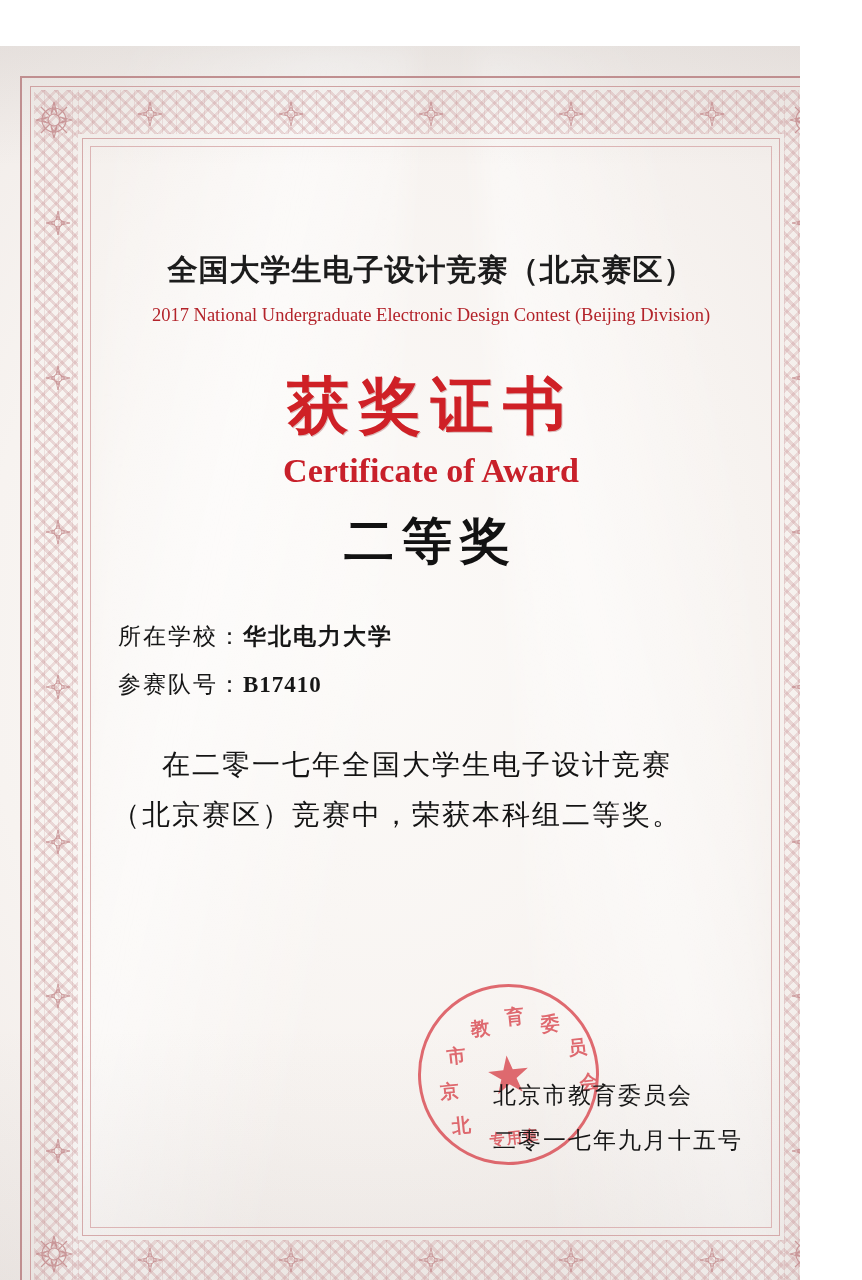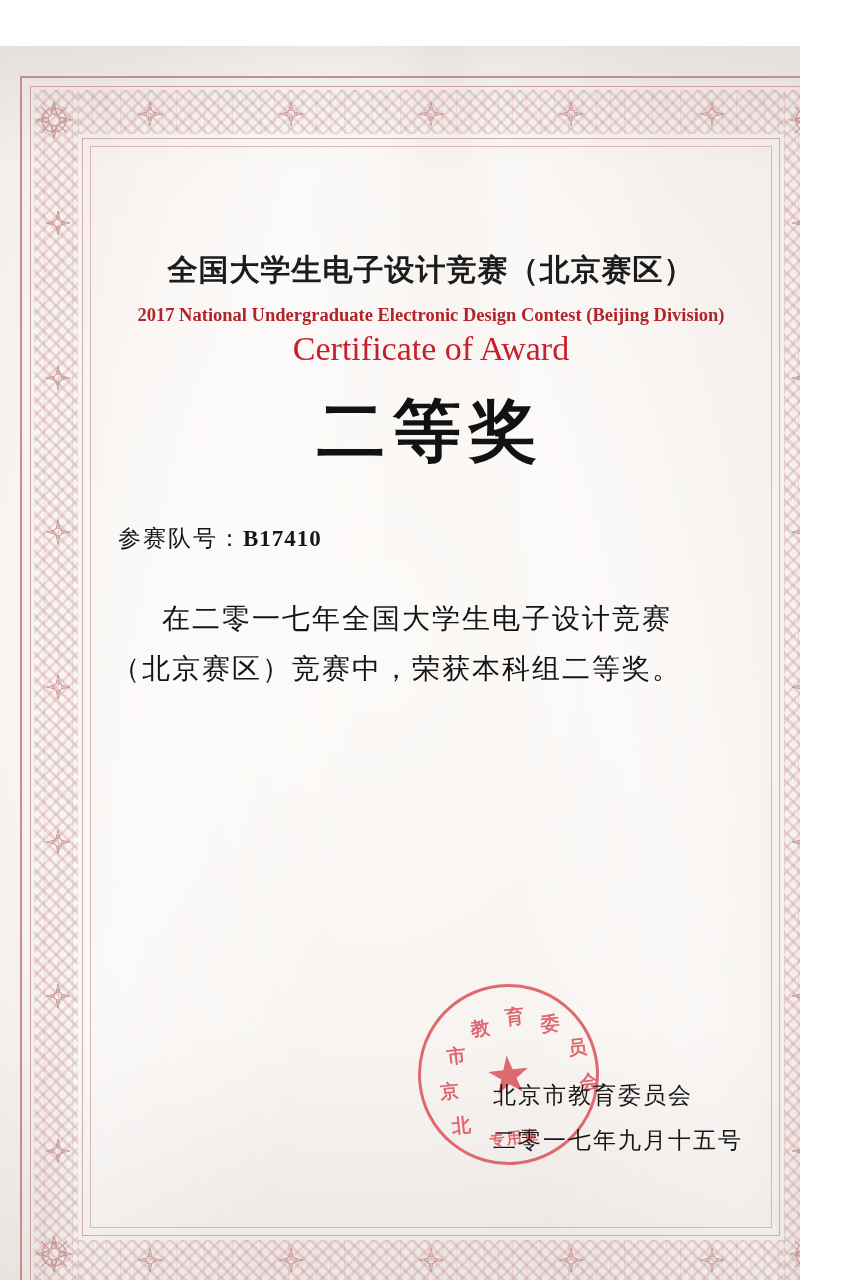--- a/index.html
+++ b/index.html
@@ -128,45 +128,45 @@
     font-size: 30px;
     font-weight: 700;
     letter-spacing: 1px;
     color: #1c1c1c;
     white-space: nowrap;
   }
   .title-en {
     margin-top: 14px;
     font-family: "Liberation Serif", "DejaVu Serif", serif;
     font-size: 18.5px;
-    font-weight: 700;
+    font-weight: 400;
     color: #b3232a;
     white-space: nowrap;
   }
 
   .award-cn {
     margin-top: 38px;
     font-family: "DejaVu Sans", "Liberation Sans", sans-serif;
     font-size: 62px;
     font-weight: 700;
     letter-spacing: 10px;
     color: #cf2026;
     text-shadow: 1px 1px 0 rgba(120,0,0,0.25);
   }
   .award-en {
     margin-top: 4px;
     font-family: "Liberation Serif", "DejaVu Serif", serif;
     font-size: 34px;
-    font-weight: 400;
+    font-weight: 700;
     color: #c8202a;
   }
   .grade {
     margin-top: 18px;
     font-family: "DejaVu Sans", "Liberation Sans", sans-serif;
-    font-size: 68px;
+    font-size: 50px;
     font-weight: 700;
     letter-spacing: 8px;
     color: #121212;
     text-align: center;
   }
 
   .fields {
     margin-top: 46px;
     text-align: left;
     padding-left: 18px;
@@ -475,24 +475,28 @@
           </g>
         </svg>
     </div>
   </div>
 
   <div class="content">
 
     <div class="title-cn">全国大学生电子设计竞赛（北京赛区）</div>
     <div class="title-en">2017 National Undergraduate Electronic Design Contest (Beijing Division)</div>
 
+    <div class="award-cn">获奖证书</div>
     <div class="award-en">Certificate of Award</div>
     <div class="grade">二等奖</div>
 
     <div class="fields">
+      <div class="field-row">
+        <span class="label">所在学校：</span><span class="value">华北电力大学</span>
+      </div>
       <div class="field-row">
         <span class="label">参赛队号：</span><span class="value mono">B17410</span>
       </div>
     </div>
 
     <div class="body-text">
       <div><span class="indent"></span><span>在二零一七年全国大学生电子设计竞赛</span></div>
       <div><span>（北京赛区）竞赛中，荣获本科组二等奖。</span></div>
     </div>
 

